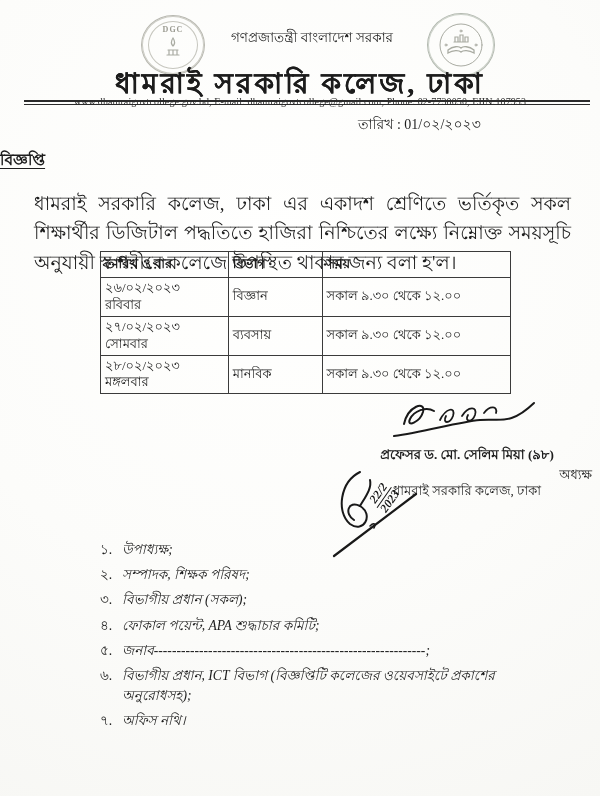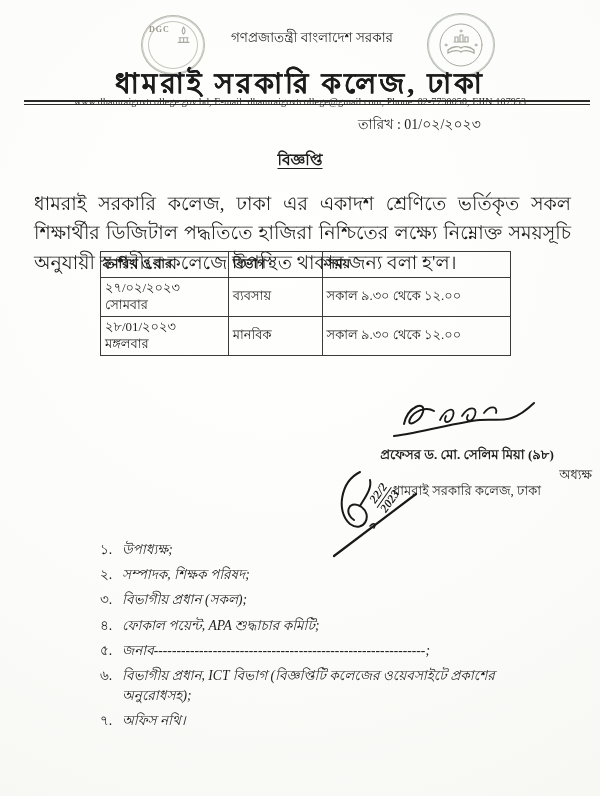--- a/index.html
+++ b/index.html
@@ -21,21 +21,21 @@
     display:flex;align-items:center;justify-content:center;flex-direction:column;
     color:#a3a39a;
   }
   .seal-left{
     left:141px;top:15px;width:62px;height:58px;
     border:1.5px solid #b8b8b0;
     box-shadow:inset 0 0 0 6px rgba(255,255,255,0), inset 0 0 0 1px #ccccc4;
   }
   .seal-left .seal-inner{
     width:48px;height:46px;border:1px solid #c6c6be;border-radius:50%;
-    display:flex;flex-direction:row;justify-content:flex-start;
+    display:flex;flex-direction:column;align-items:center;justify-content:flex-start;
   }
   .seal-left .monogram{font-size:8px;letter-spacing:1px;margin-top:3px;color:#9a9a90;font-weight:bold;}
   .seal-right{
     left:427px;top:13px;width:66px;height:62px;
     border:1.5px solid #b3b9b0;
     box-shadow:inset 0 0 0 1px #ccd2c9;
   }
   .hdr-center{position:absolute;left:0;right:0;text-align:center;}
   .govt-line{top:27px;font-size:13.5px;padding-left:24px;}
   .office-line{top:46px;font-size:13.5px;}
@@ -44,21 +44,21 @@
     text-shadow:0 0 .4px #1c1c1c;
   }
   .contact-line{top:96px;font-size:10px;color:#2e2e2e;letter-spacing:.1px;}
   .double-rule{
     position:absolute;left:24px;right:10px;top:100px;height:2px;
     border-top:2.5px solid #2b2b2b;border-bottom:1px solid #2b2b2b;
   }
 
   
   .date-line{position:absolute;left:358px;top:113px;font-size:14px;}
-  .notice-title{position:absolute;left:0;right:0;top:148px;text-align:center;font-size:15.5px;font-weight:bold;}
+  .notice-title{position:absolute;left:0;right:0;top:148px;text-align:left;font-size:15.5px;font-weight:bold;}
   .notice-title span{text-decoration:underline;text-underline-offset:3px;}
 
   
   .body-par{
     position:absolute;left:34px;top:189px;width:537px;
     font-size:19px;line-height:1.55;text-align:justify;
   }
 
   
   table.sched{
@@ -146,29 +146,37 @@
     <thead>
       <tr>
           <th>তারিখ ও বার</th>
           <th>বিভাগ</th>
           <th>সময়</th>
         </tr>
     </thead>
     <tbody>
         <tr>
           <td class="cell-2line">
+            <div>২৬/০২/২০২৩</div>
+            <div>রবিবার</div>
+          </td>
+          <td>বিজ্ঞান</td>
+          <td>সকাল ৯.৩০ থেকে ১২.০০</td>
+        </tr>
+        <tr>
+          <td class="cell-2line">
             <div>২৭/০২/২০২৩</div>
             <div>সোমবার</div>
           </td>
           <td>ব্যবসায়</td>
           <td>সকাল ৯.৩০ থেকে ১২.০০</td>
         </tr>
         <tr>
           <td class="cell-2line">
-            <div>২৮/01/২০২৩</div>
+            <div>২৮/০২/২০২৩</div>
             <div>মঙ্গলবার</div>
           </td>
           <td>মানবিক</td>
           <td>সকাল ৯.৩০ থেকে ১২.০০</td>
         </tr>
       </tbody>
   </table>
 
   <svg class="sig1" viewBox="0 0 152 50">
     <path class="ink" stroke-width="2" d="M16 30 C20 12 38 6 35 18 C32 28 18 34 22 25 C26 17 38 12 46 17"></path>

